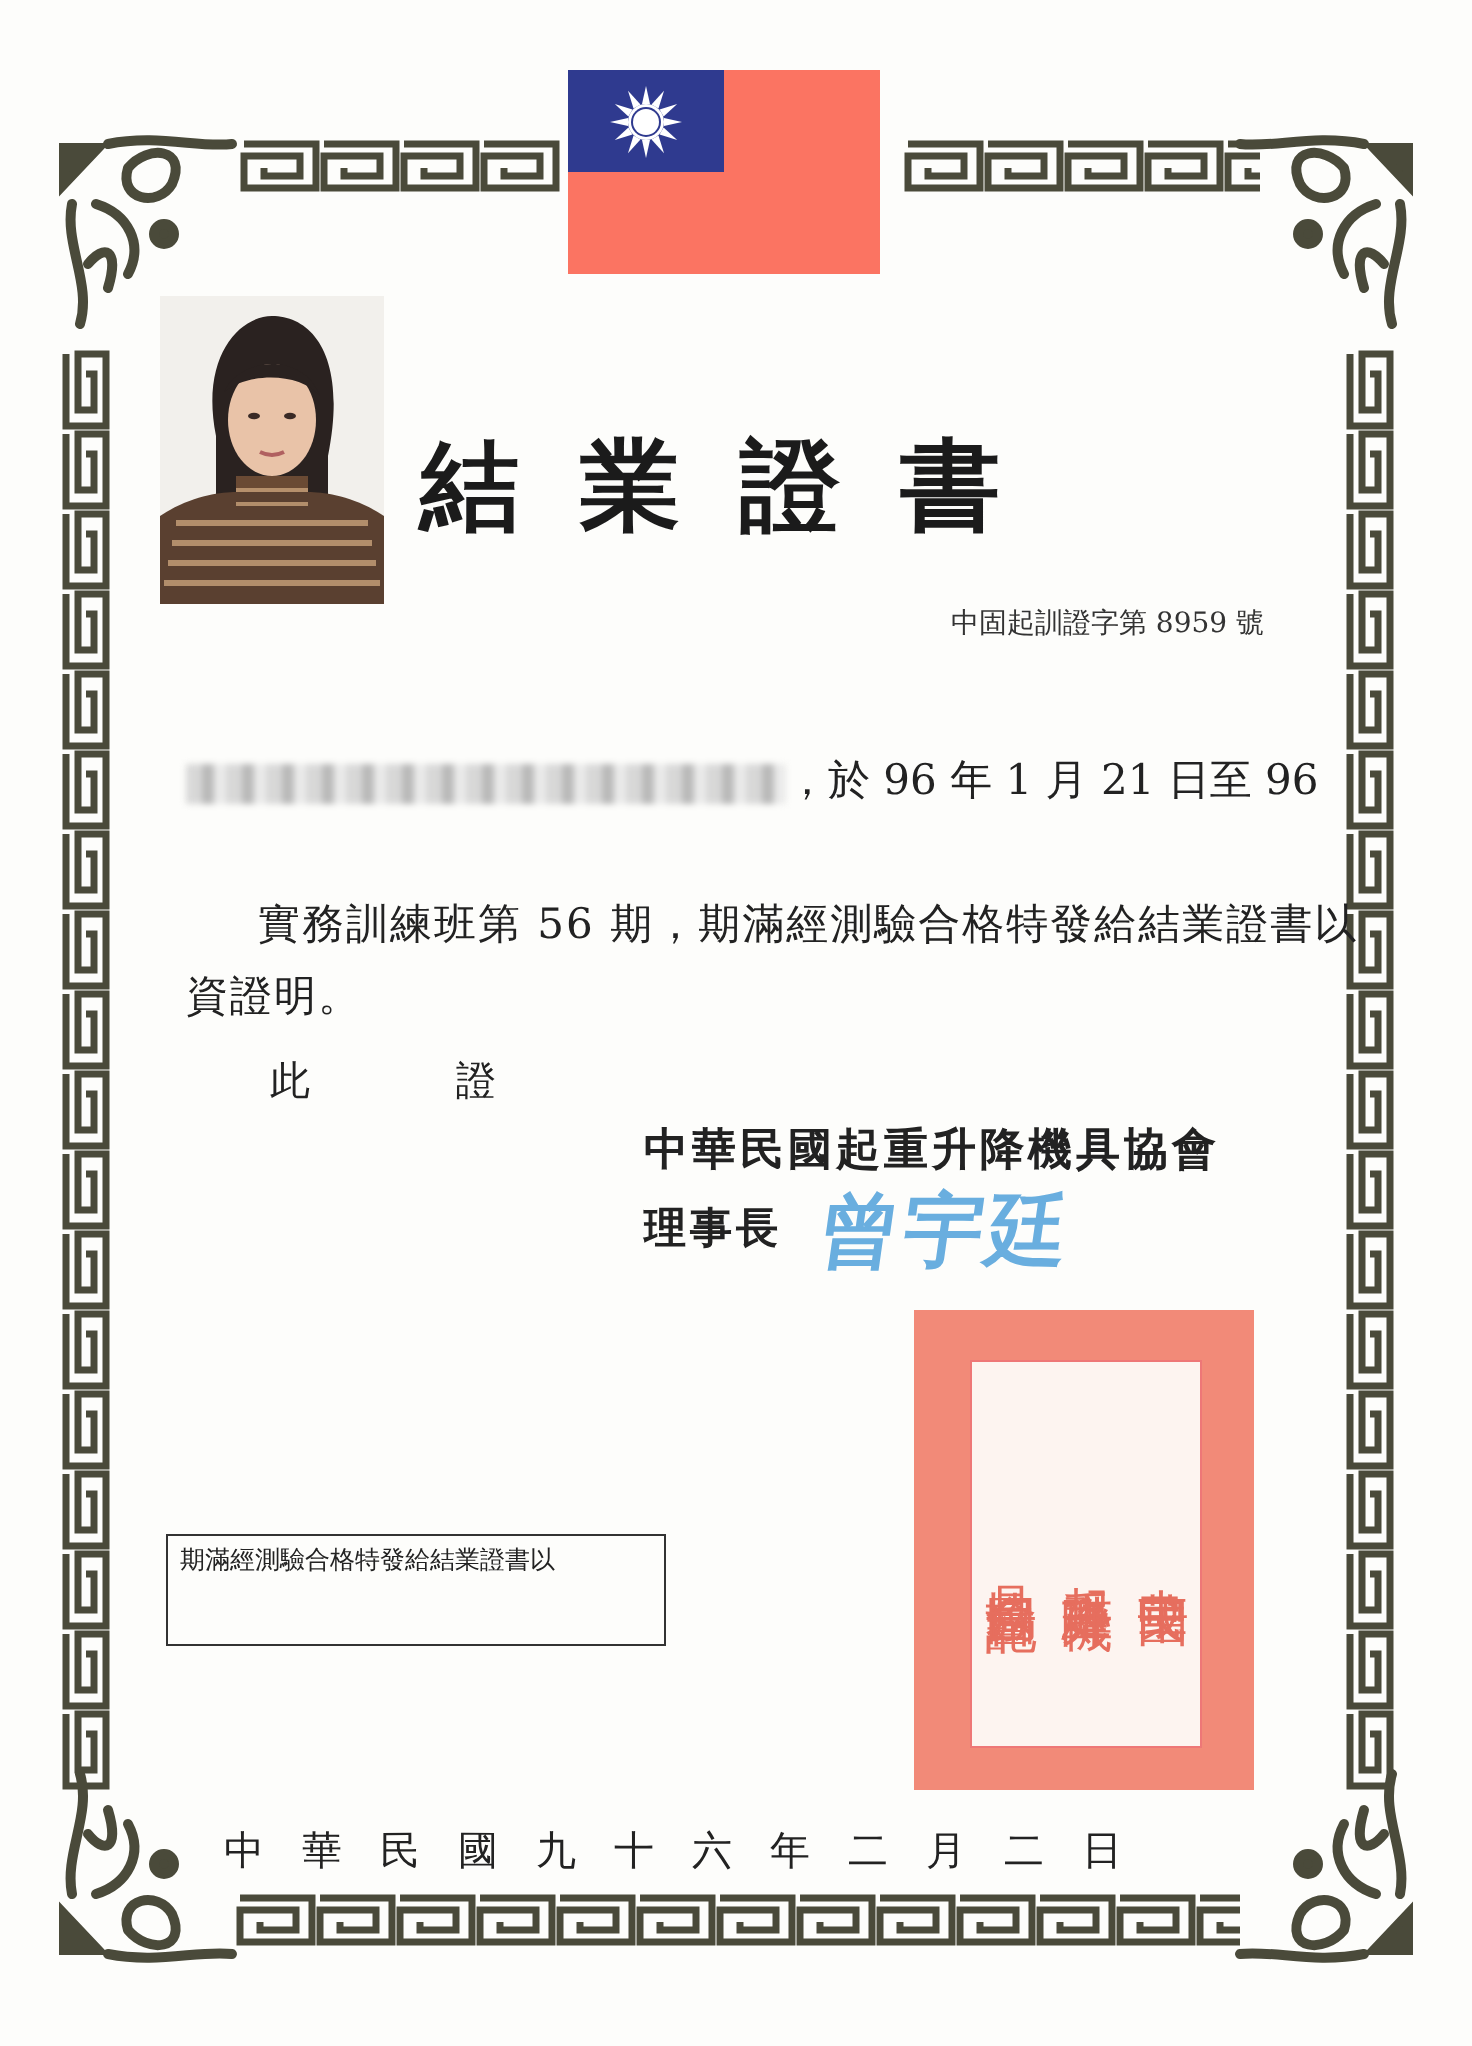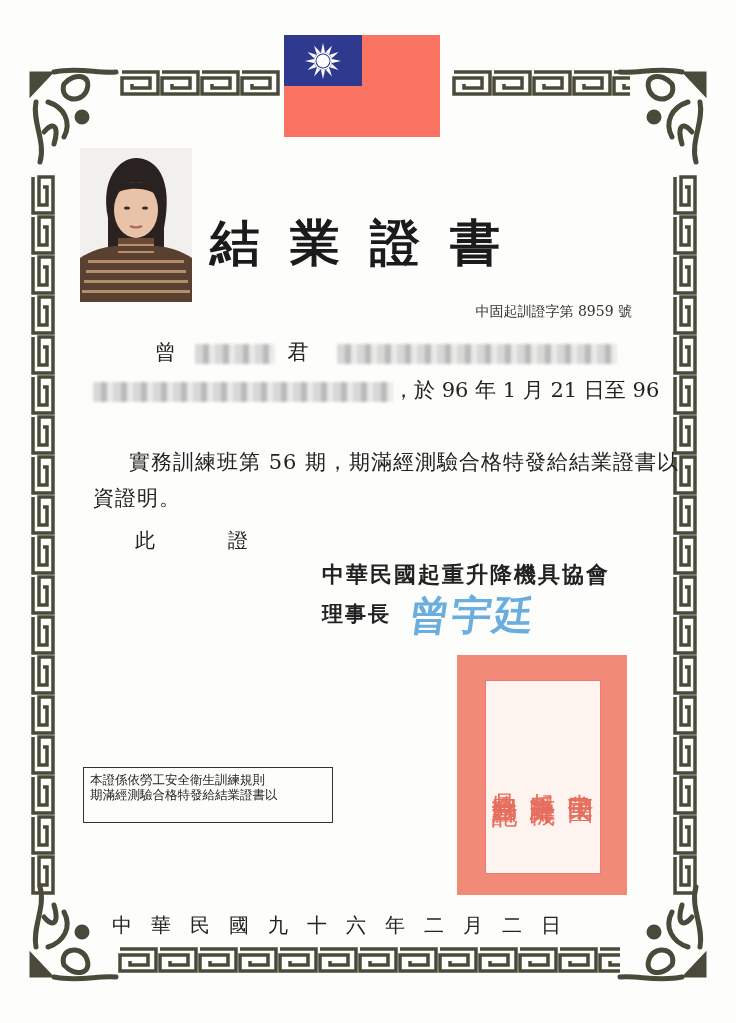--- a/index.html
+++ b/index.html
@@ -210,26 +210,20 @@
         <rect x="38" y="96" width="36" height="2"></rect>
         <rect x="38" y="103" width="36" height="2"></rect>
       </g>
     </svg>
   </div>
 
   <div class="title">結業證書</div>
 
   <div class="cert-no">中固起訓證字第 8959 號</div>
 
-  <div class="line name-line">
-    <span>曾</span>
-    <span class="blur" style="width:80px;"></span>
-    <span>君</span>
-    <span class="blur" style="width:280px; margin-left:10px;"></span>
-  </div>
 
   <div class="line l1">
     <span class="blur" style="width:300px;"></span><span>，於 96 年 1 月 21 日至 96</span>
   </div>
   <div class="line l3">實務訓練班第 56 期，期滿經測驗合格特發給結業證書以</div>
   <div class="line l4">資證明。</div>
 
   <div class="cizheng ci">此</div>
   <div class="cizheng zheng">證</div>
 
@@ -239,18 +233,17 @@
 
   <div class="seal">
     <div class="seal-inner">
       <div class="seal-col">中華民國</div>
       <div class="seal-col">起重升降機</div>
       <div class="seal-col">具協會圖記</div>
     </div>
   </div>
 
   <div class="note-box">
-    <div>本證係依勞工安全衛生訓練規則</div>
     <div>期滿經測驗合格特發給結業證書以</div>
   </div>
 
   <div class="date">中華民國九十六年二月二日</div>
 </div>
 
 </body></html>

